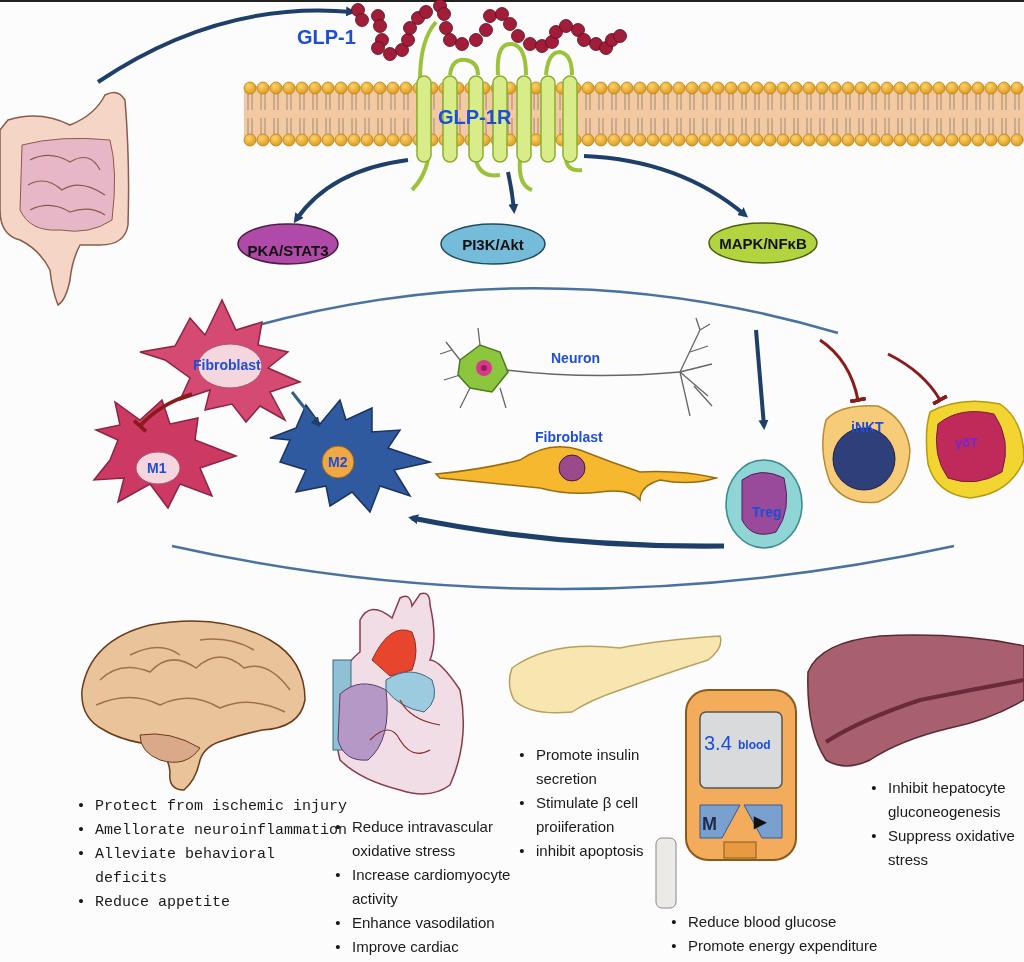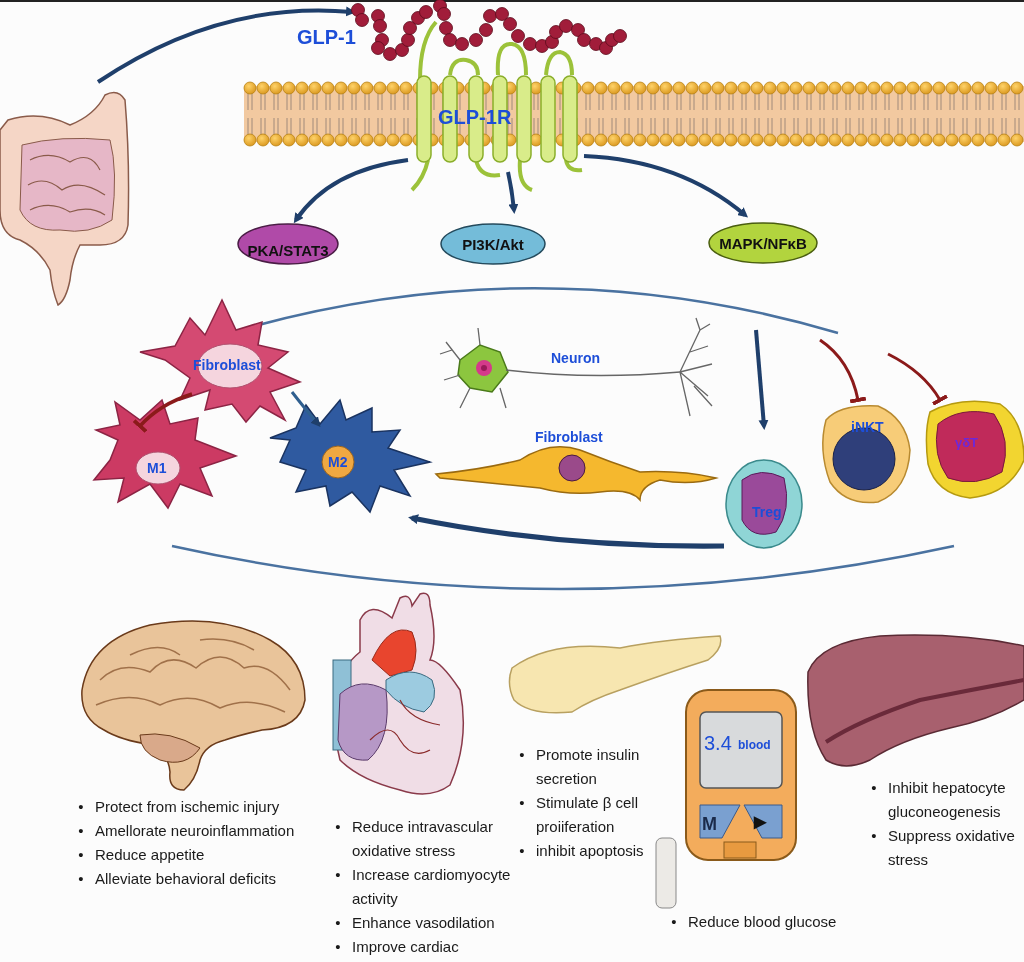--- a/index.html
+++ b/index.html
@@ -393,36 +393,37 @@
 <div class="lbl" style="left:527px;top:429px;font-size:14px;padding-left:8px;">Fibroblast</div>
 <div class="lbl" style="left:752px;top:504px;font-size:14px;">Treg</div>
 <div class="lbl" style="left:851px;top:419px;font-size:14px;">iNKT</div>
 <div class="lbl" style="left:955px;top:435px;font-size:13px;color:#6d28d9;">γδT</div>
 
 <div class="lbl" style="left:704px;top:732px;font-size:20px;font-weight:normal;">3.4</div>
 <div class="lbl" style="left:738px;top:738px;font-size:12px;font-weight:bold;">blood</div>
 <div class="lbl" style="left:702px;top:814px;font-size:18px;color:#1a2a4a;">M</div>
 <div class="lbl" style="left:754px;top:812px;font-size:16px;color:#111;">▶</div>
 
-<ul class="effects" style="left:75px;top:795px;width:260px;">
+<ul class="effects" style="left:75px;top:795px;width:260px;font-family:Liberation Mono, monospace;">
   <li>Protect from ischemic injury</li>
   <li>Amellorate neuroinflammation</li>
+  <li>Alleviate behavioral deficits</li>
   <li>Reduce appetite</li>
-  <li>Alleviate behavioral deficits</li>
 </ul>
 <ul class="effects" style="left:332px;top:815px;width:185px;">
   <li>Reduce intravascular oxidative stress</li>
   <li>Increase cardiomyocyte activity</li>
   <li>Enhance vasodilation</li>
   <li>Improve cardiac</li>
 </ul>
 <ul class="effects" style="left:516px;top:743px;width:135px;">
   <li>Promote insulin secretion</li>
   <li>Stimulate β cell proiiferation</li>
   <li>inhibit apoptosis</li>
 </ul>
 <ul class="effects" style="left:668px;top:910px;width:280px;">
   <li>Reduce blood glucose</li>
+  <li>Promote energy expenditure</li>
 </ul>
 <ul class="effects" style="left:868px;top:776px;width:170px;">
   <li>Inhibit hepatocyte gluconeogenesis</li>
   <li>Suppress oxidative stress</li>
 </ul>
 
 </body></html>

